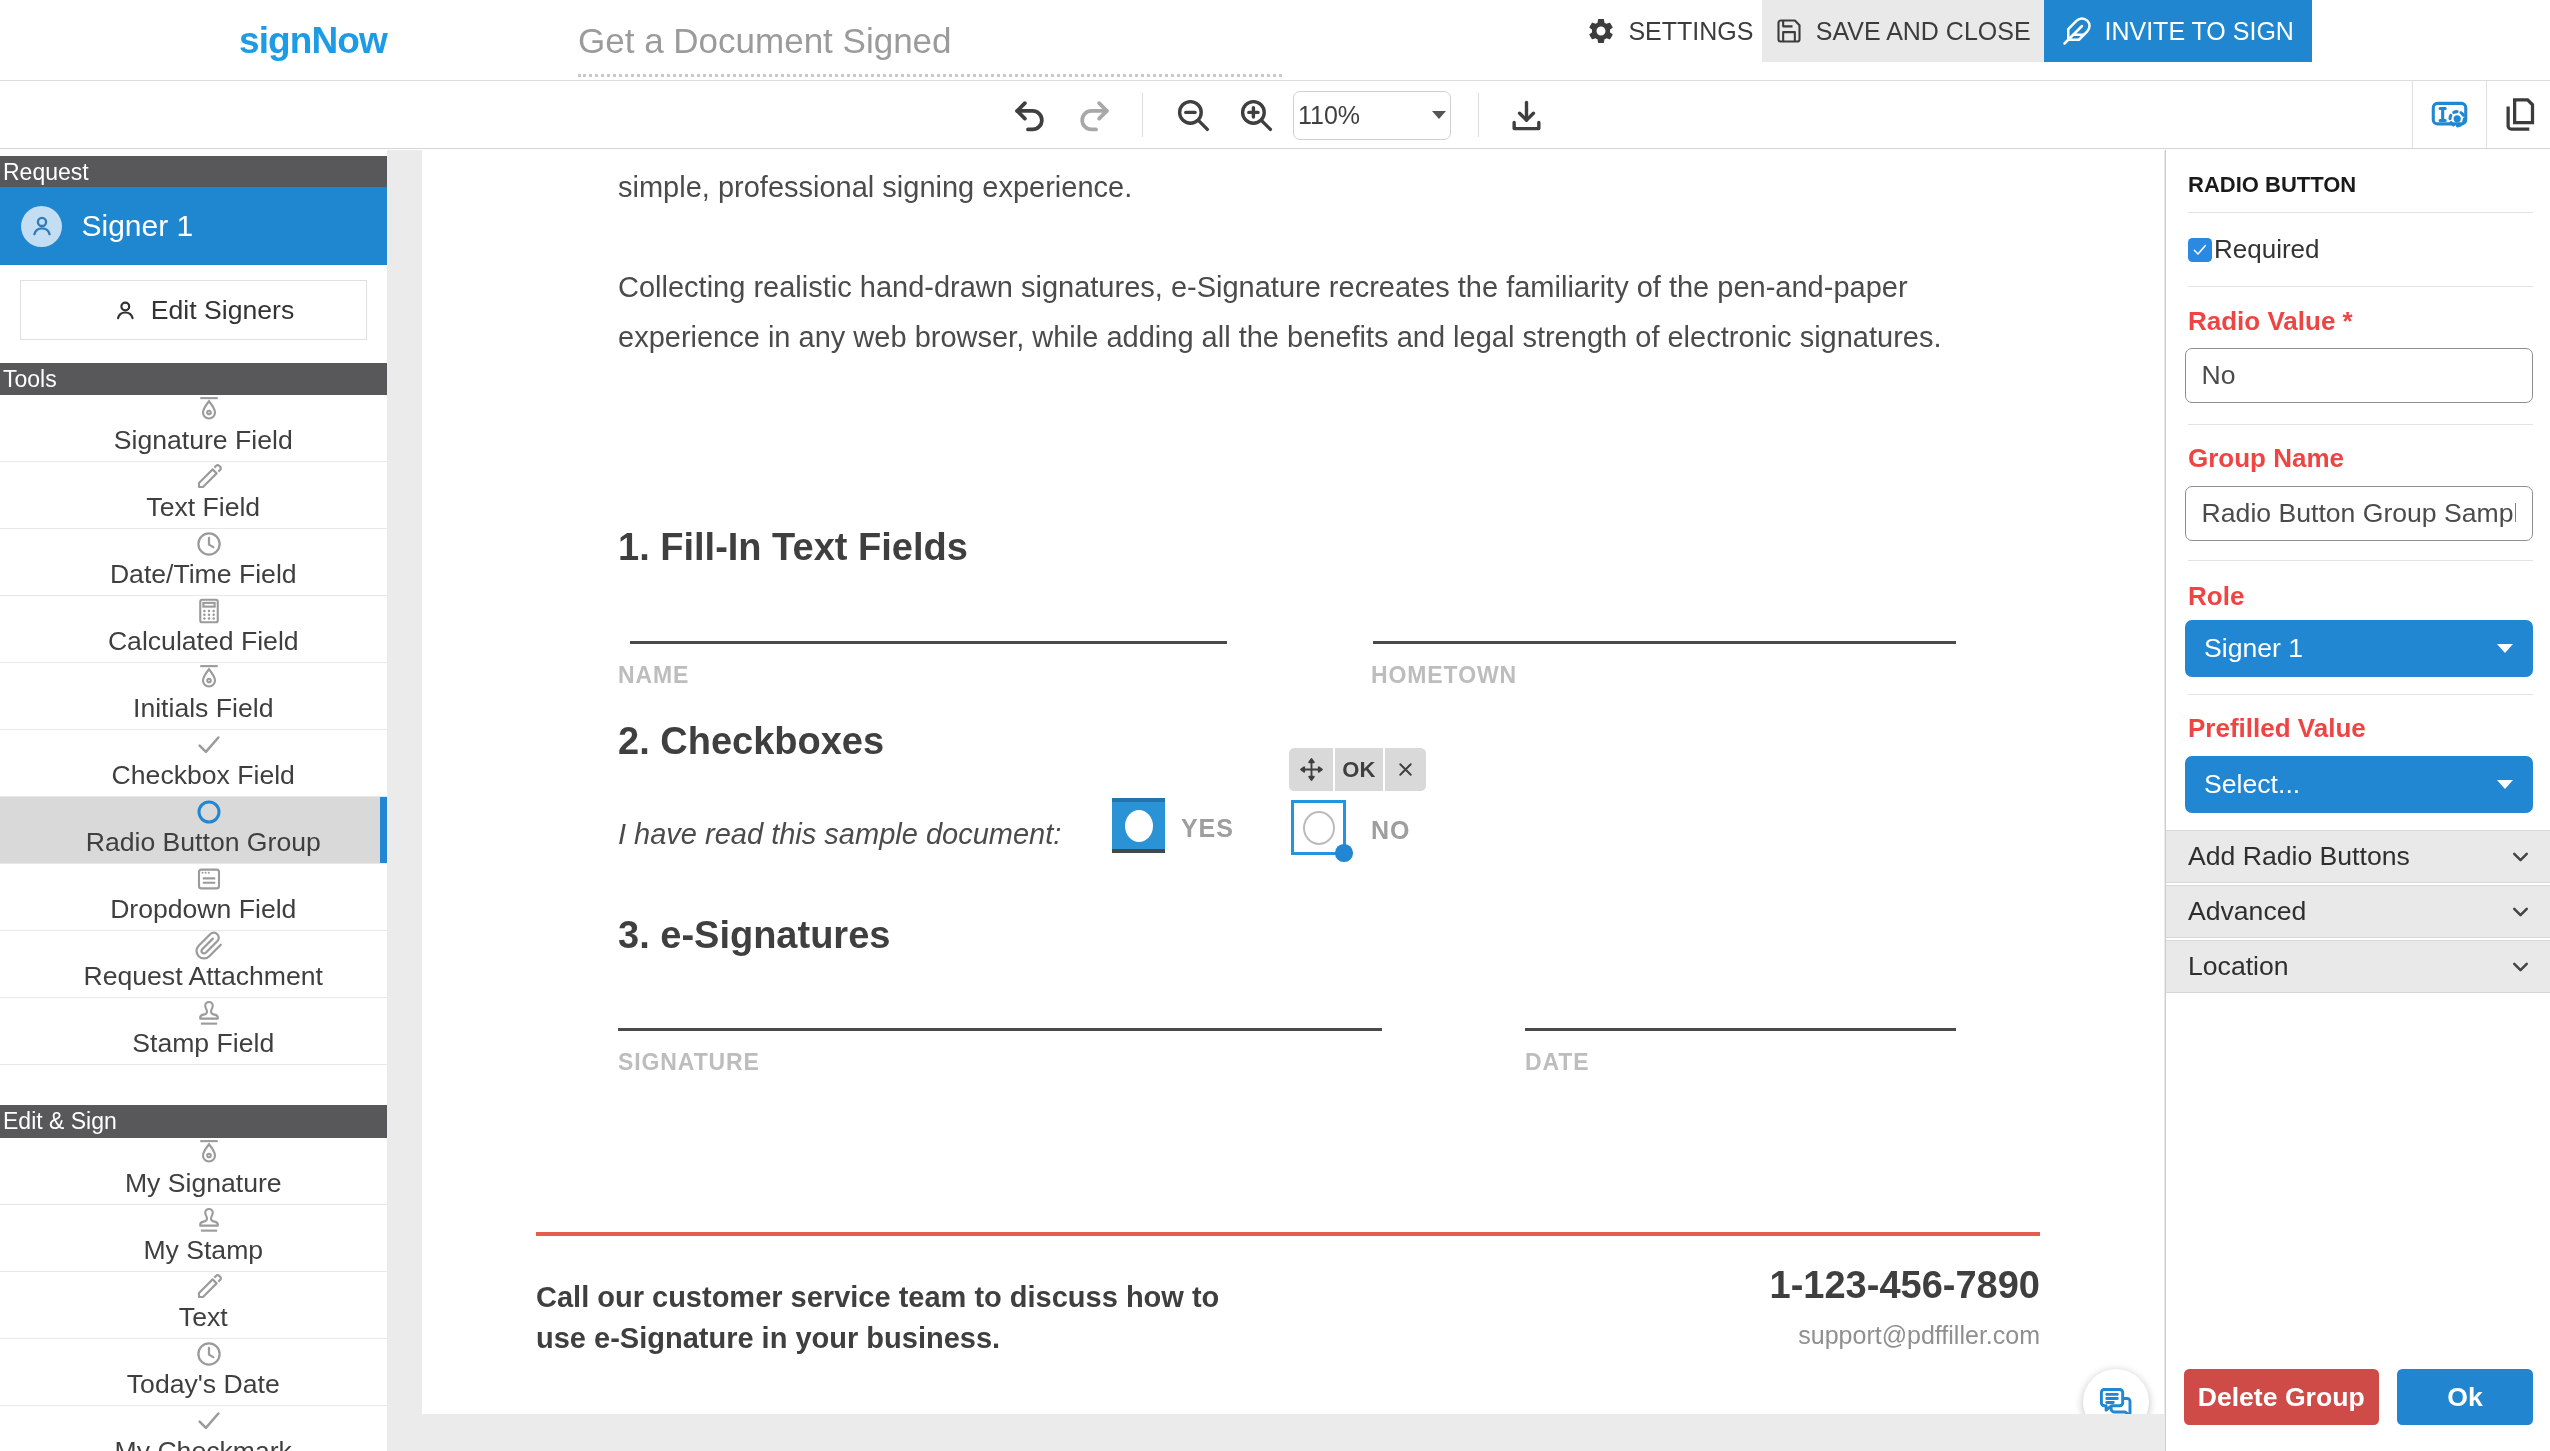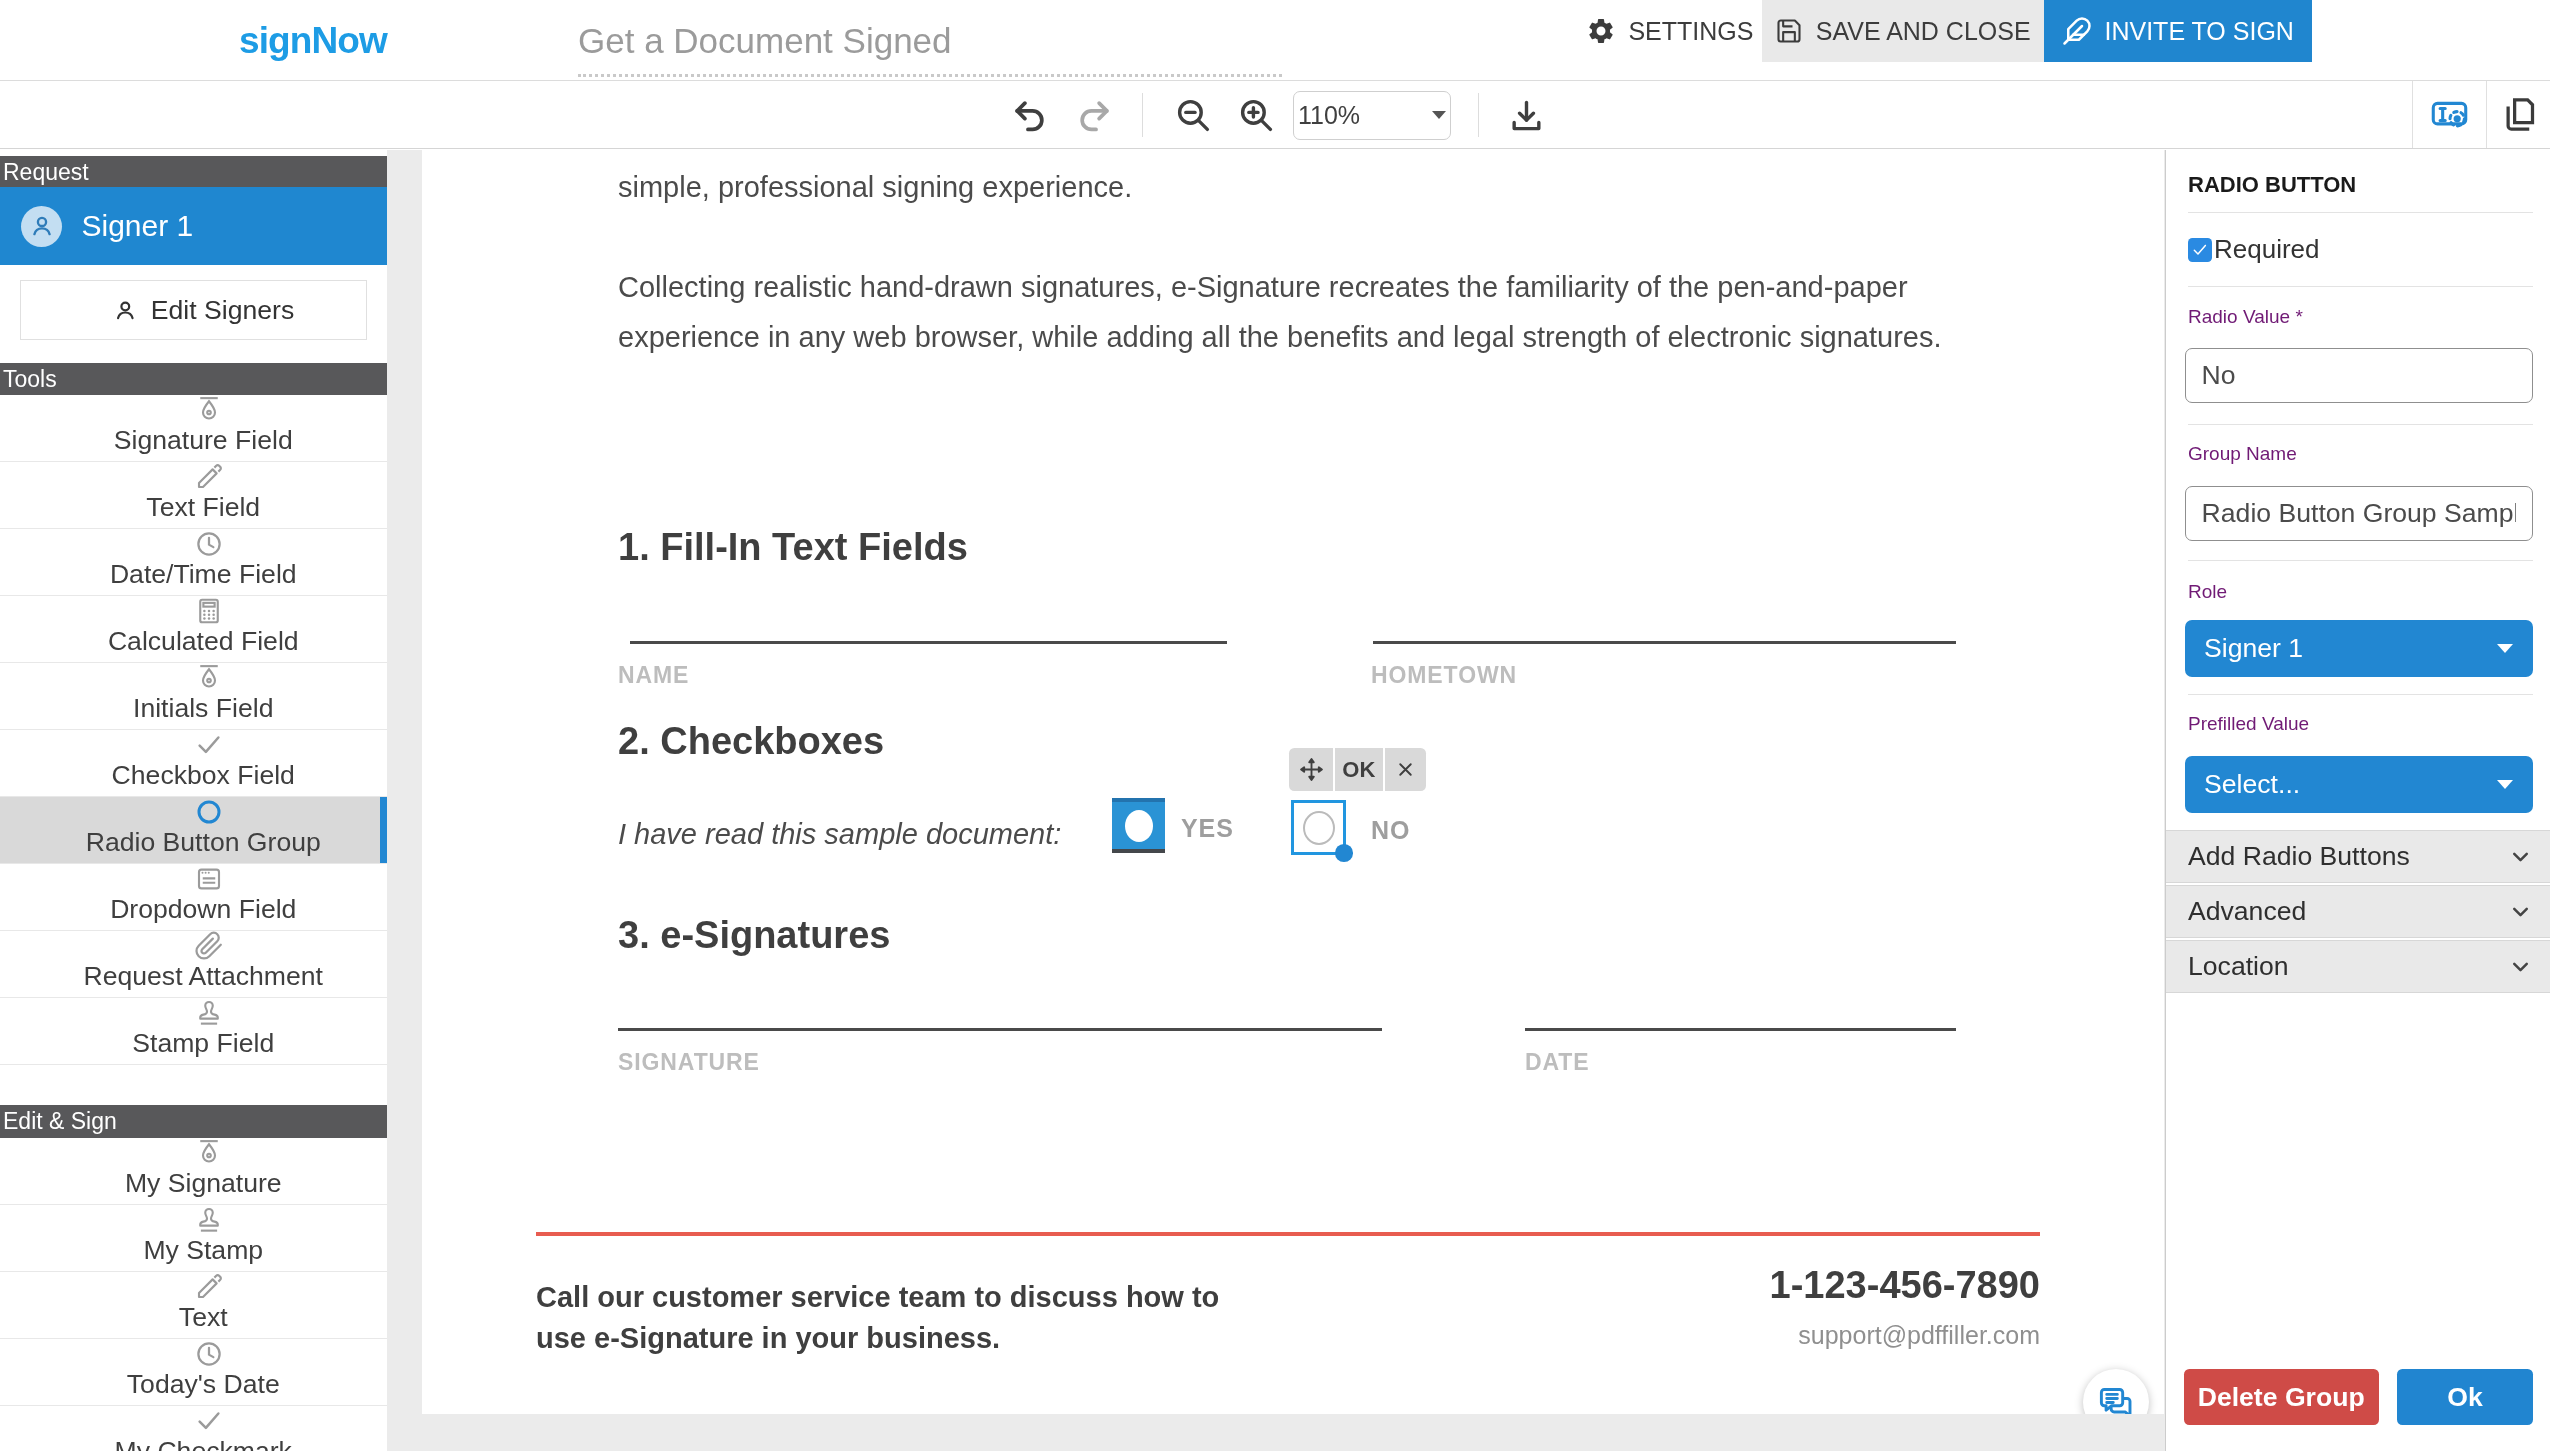--- a/index.html
+++ b/index.html
@@ -85,21 +85,21 @@
   #foot-email { position:absolute; left:1063px; top:1171px; width:555px; text-align:right;
     font-size:25px; color:#8f8f8f; }
   #chat-fab { position:absolute; left:1661px; top:1219px; width:66px; height:66px; border-radius:50%;
     background:#fff; box-shadow:0 1.8px 8.9px rgba(0,0,0,.25); display:flex; align-items:center;
     justify-content:center; color:#2287d2; cursor:pointer; }
 
   
   #panel { left:2165px; top:150px; width:385px; height:1302px; background:#fff; border-left:0.9px solid #ccc; }
   #panel .ptitle { position:absolute; left:22px; top:22px; font-size:22px; font-weight:bold; color:#1a1a1a;text-align:center; }
   .phr { position:absolute; left:22px; width:345px; height:0.9px; background:#e3e3e3; }
-  .plabel { position:absolute; left:22px; font-size:19px; font-weight:normal; color:#701a75; }
+  .plabel { position:absolute; left:22px; font-size:26px; font-weight:bold; color:#ef4444; }
   .pinput { position:absolute; left:18.6px; width:348px; height:55px; border:1.8px solid #8f8f8f;
     border-radius:7px; font-size:26.6px; color:#4b4b4b; padding:0 16px; background:#fff;
     font-family:"Liberation Sans", sans-serif; }
   .pdrop { position:absolute; left:18.6px; width:348px; height:57px; background:#2287d2; border-radius:7px;
     display:flex; align-items:center; padding:0 19.5px; color:#fff; font-size:26.6px; cursor:pointer; }
   .pdrop .caret { margin-left:auto; width:0; height:0;
     border-left:8px solid transparent; border-right:8px solid transparent; border-top:9.7px solid #fff; }
   #req-row { position:absolute; left:22px; top:84px; display:flex; align-items:center; gap:2px; cursor:pointer; }
   #req-box { width:24px; height:24px; background:#2a8ae2; border-radius:4.4px;
     display:flex; align-items:center; justify-content:center; }

